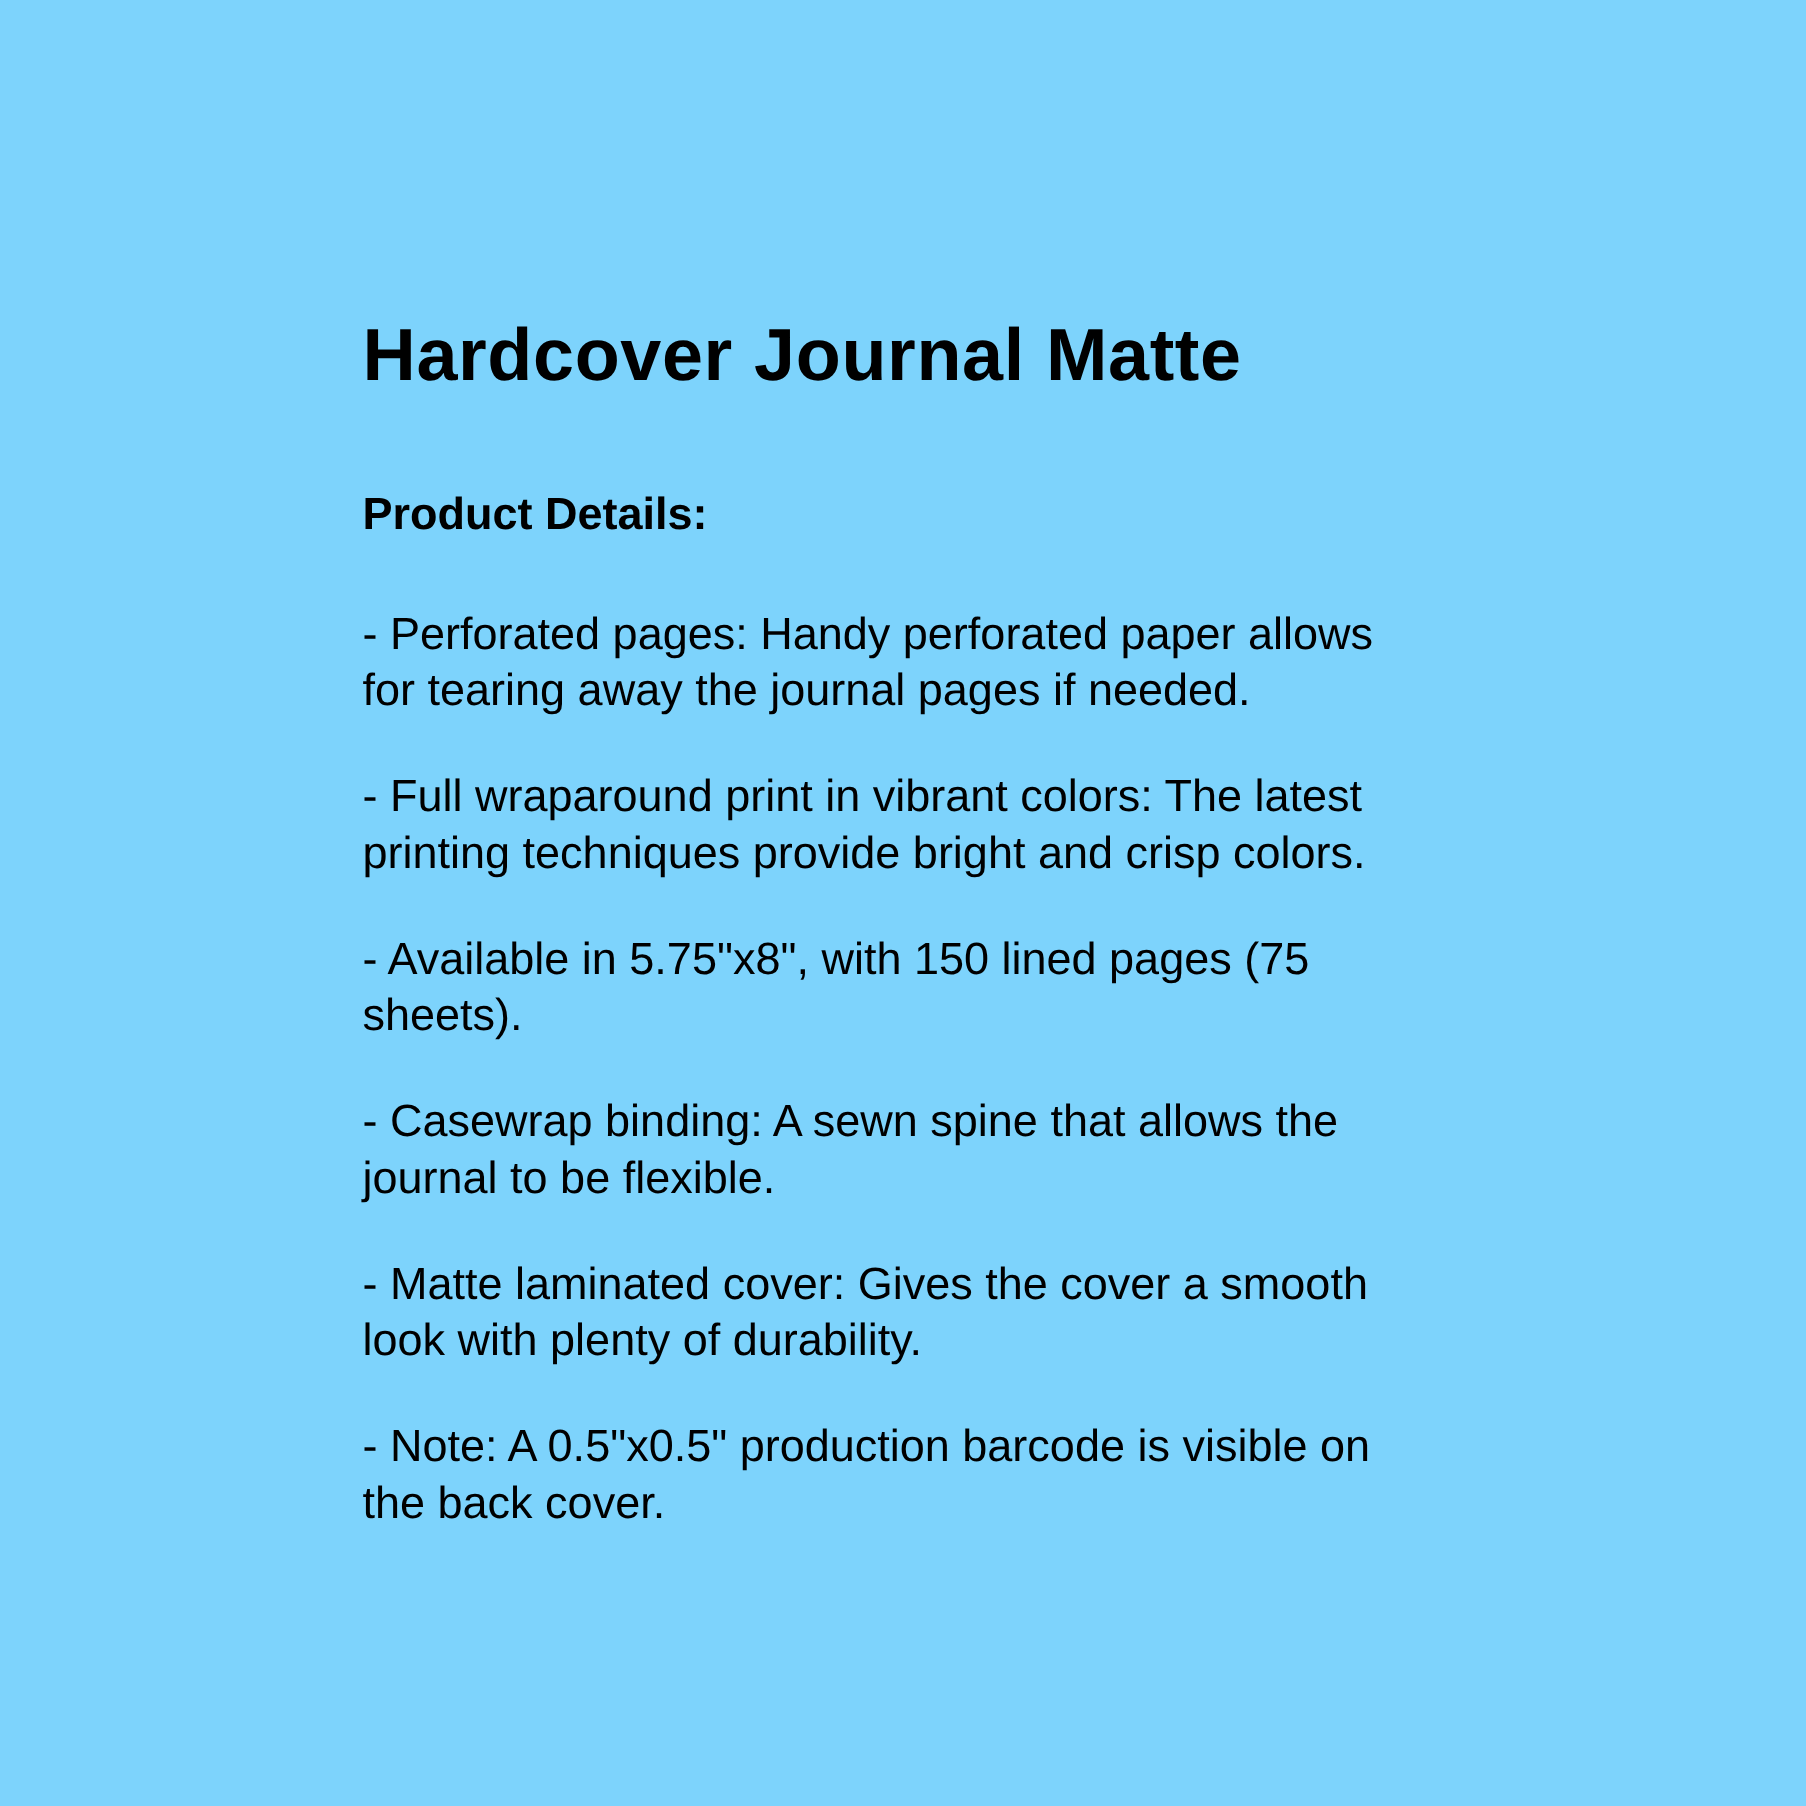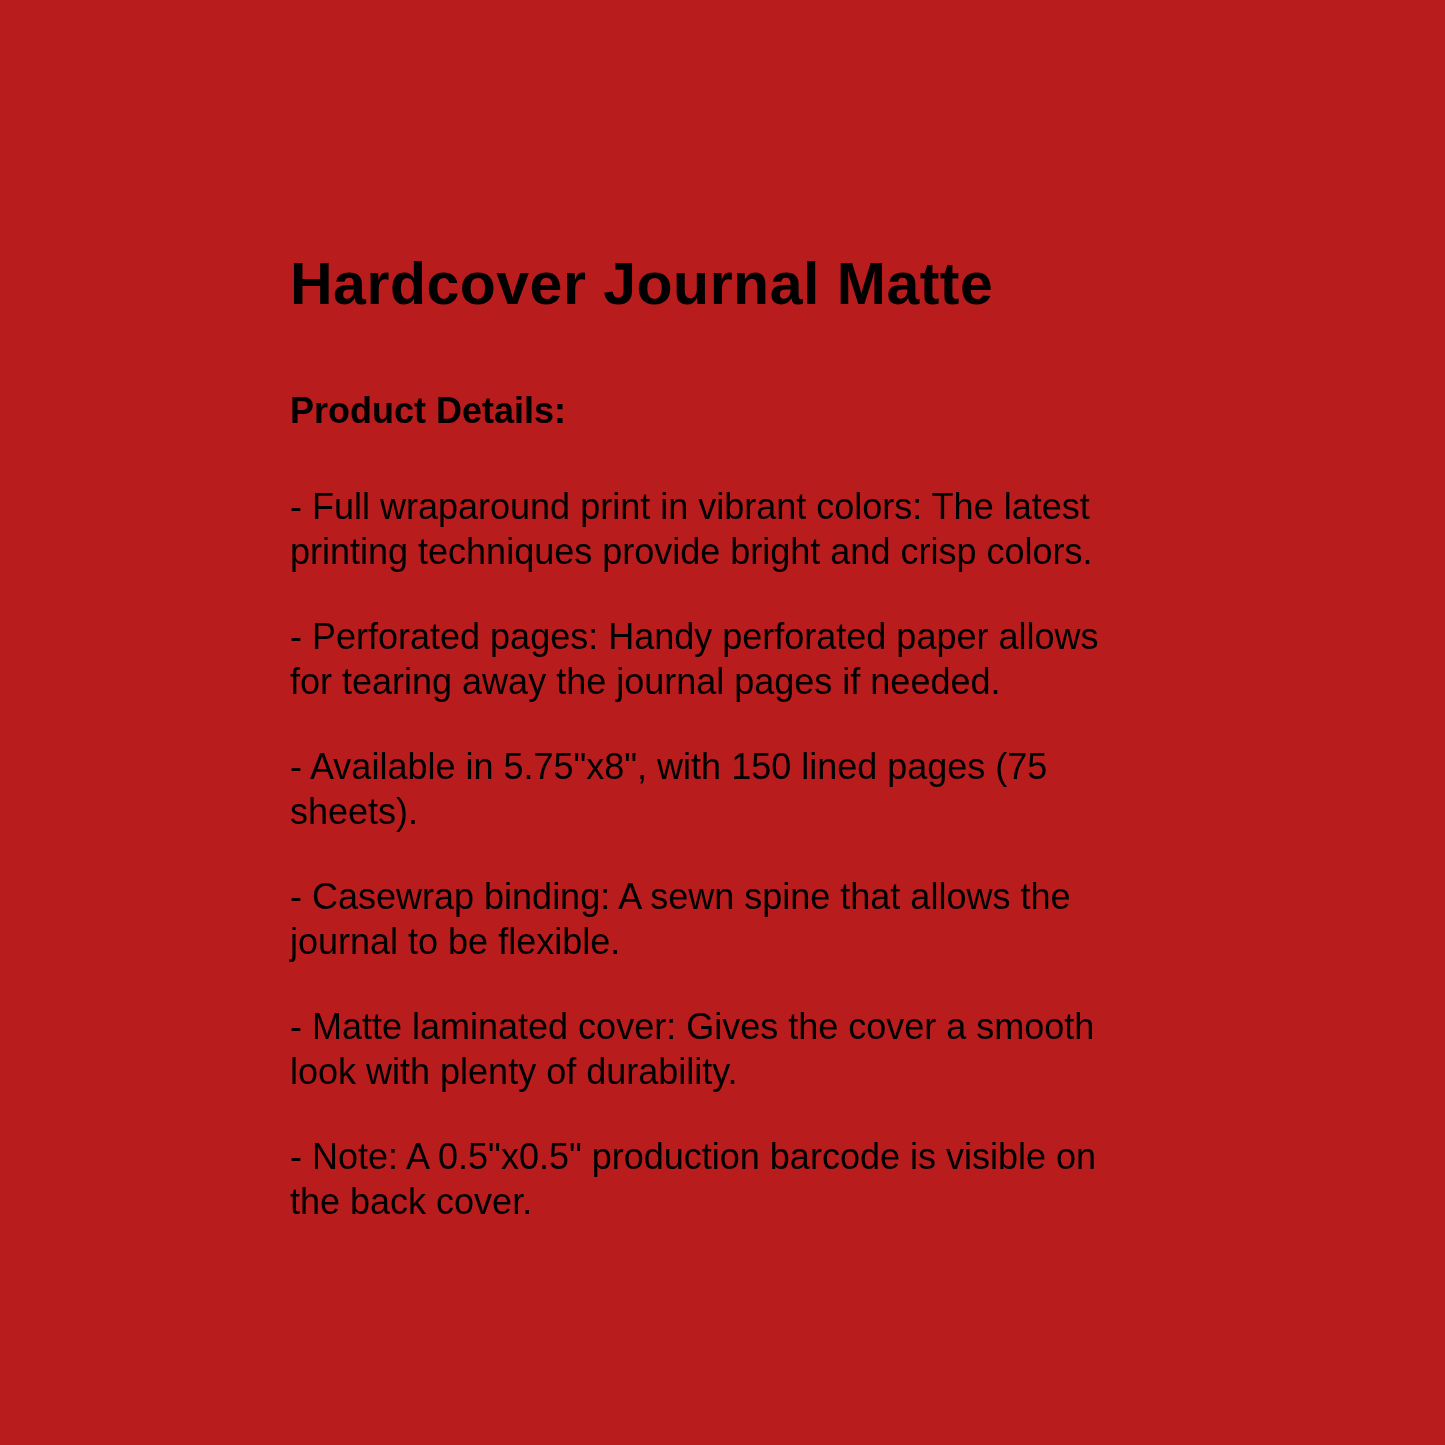--- a/index.html
+++ b/index.html
@@ -11,21 +11,21 @@
     height: 1445px;
     background: #ffffff;
     color: #000000;
     font-family: "Liberation Sans", sans-serif;
     overflow: hidden;
   }
   .page {
     position: relative;
     width: 1445px;
     height: 1445px;
-    background: #b91c1c;
+    background: #7dd3fc;
   }
   .doc-title {
     position: absolute;
     left: 290px;
     top: 210px;
     font-size: 59px;
     font-weight: bold;
     letter-spacing: 0.5px;
     white-space: nowrap;
   }
@@ -54,21 +54,21 @@
 </head>
 <body>
 
 <div class="page">
 
   <h1 class="doc-title">Hardcover Journal Matte</h1>
 
   <h2 class="section-heading">Product Details:</h2>
 
   <div class="body-text">
+    <p>- Perforated pages: Handy perforated paper allows for tearing away the journal pages if needed.</p>
     <p>- Full wraparound print in vibrant colors: The latest printing techniques provide bright and crisp colors.</p>
-    <p>- Perforated pages: Handy perforated paper allows for tearing away the journal pages if needed.</p>
     <p>- Available in 5.75"x8", with 150 lined pages (75 sheets).</p>
     <p>- Casewrap binding: A sewn spine that allows the journal to be flexible.</p>
     <p>- Matte laminated cover: Gives the cover a smooth look with plenty of durability.</p>
     <p>- Note: A 0.5"x0.5" production barcode is visible on the back cover.</p>
   </div>
 
 </div>
 
 </body></html>

